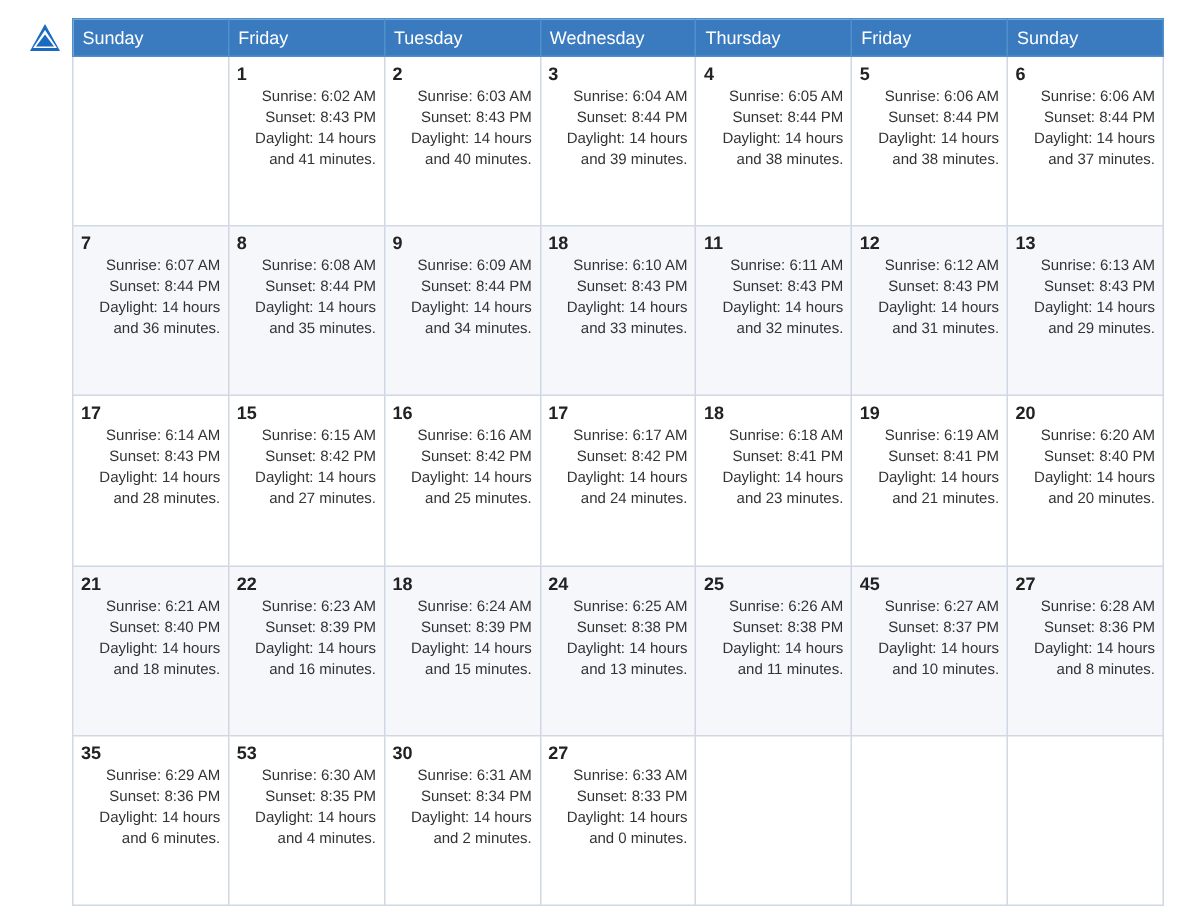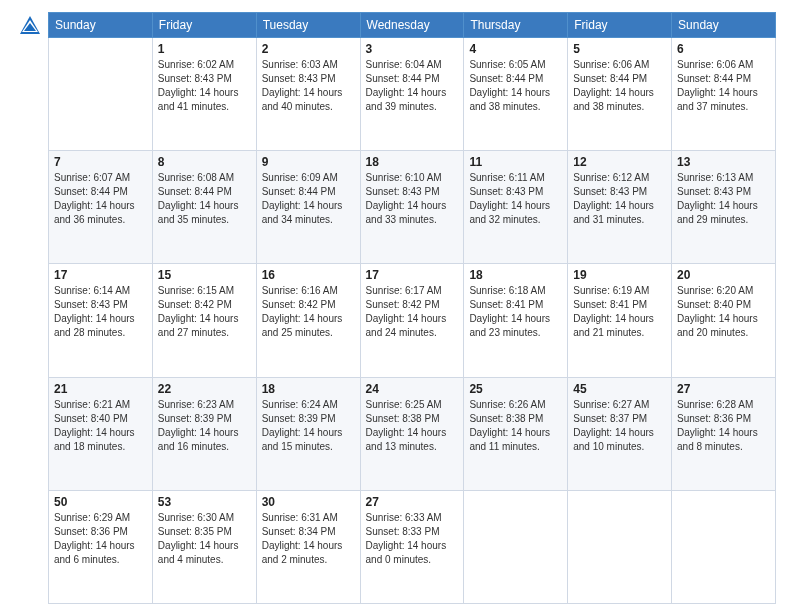--- a/index.html
+++ b/index.html
@@ -79,20 +79,21 @@
     .day-num {
       font-size: 12px;
       font-weight: bold;
       color: #222;
       margin-bottom: 2px;
     }
     .day-info {
       color: #333;
       line-height: 1.4;
       font-size: 10px;
+      text-align: right;
     }
     .empty-cell {
       background: #fff !important;
     }
   </style>
 </head>
 <body>
 
 <div class="page">
   <div class="header">
@@ -238,21 +239,21 @@
             <div class="day-num">45</div>
             <div class="day-info">Sunrise: 6:27 AM<br>Sunset: 8:37 PM<br>Daylight: 14 hours<br>and 10 minutes.</div>
           </td>
           <td>
             <div class="day-num">27</div>
             <div class="day-info">Sunrise: 6:28 AM<br>Sunset: 8:36 PM<br>Daylight: 14 hours<br>and 8 minutes.</div>
           </td>
         </tr>
         <tr>
           <td>
-            <div class="day-num">50</div>
+            <div class="day-num">35</div>
             <div class="day-info">Sunrise: 6:29 AM<br>Sunset: 8:36 PM<br>Daylight: 14 hours<br>and 6 minutes.</div>
           </td>
           <td>
             <div class="day-num">53</div>
             <div class="day-info">Sunrise: 6:30 AM<br>Sunset: 8:35 PM<br>Daylight: 14 hours<br>and 4 minutes.</div>
           </td>
           <td>
             <div class="day-num">30</div>
             <div class="day-info">Sunrise: 6:31 AM<br>Sunset: 8:34 PM<br>Daylight: 14 hours<br>and 2 minutes.</div>
           </td>

